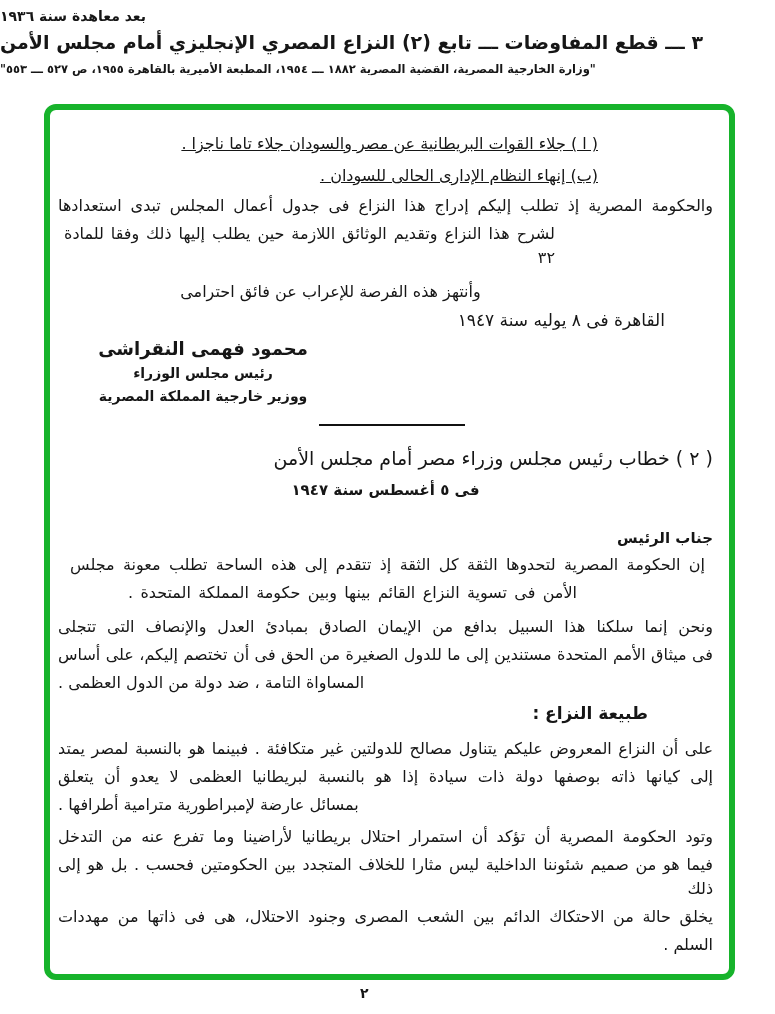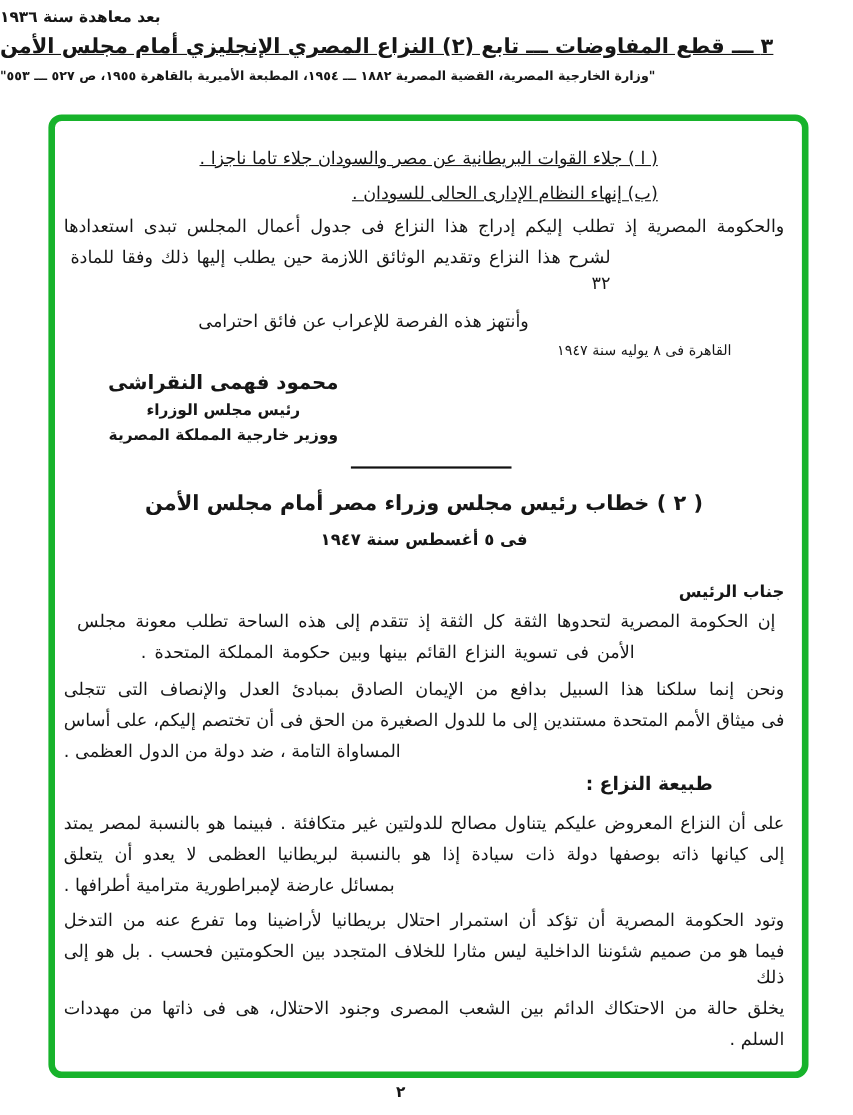--- a/index.html
+++ b/index.html
@@ -8,45 +8,45 @@
     background:#ffffff;color:#161616;
     font-family:"DejaVu Sans",sans-serif;
     overflow:hidden;
   }
   
   .doc-header{
     position:absolute;top:8px;left:0;right:0;
     text-align:left;direction:rtl;
   }
   .hdr1{font-size:14px;font-weight:bold;margin-bottom:7px;}
-  .hdr2{font-size:19px;font-weight:bold;margin-bottom:9px;letter-spacing:0;text-decoration:underline;}
+  .hdr2{font-size:19px;font-weight:bold;margin-bottom:9px;letter-spacing:0;}
   .hdr3{font-size:11.5px;font-weight:bold;}
   
   .frame{
     position:absolute;left:44px;top:104px;
     width:679px;height:864px;
     border:6px solid #17b32b;border-radius:12px;
     box-sizing:content-box;
   }
   
   .content{
     position:absolute;left:58px;top:132px;width:655px;
     direction:rtl;
   }
   .ln{font-size:16px;line-height:24px;}
   .full{text-align:justify;text-align-last:justify;}
   .indent-item{margin-left:90px;margin-right:115px;text-align:right;text-decoration:underline;}
   .p1l2{margin-right:158px;margin-left:6px;text-align:justify;text-align-last:justify;}
   .closing{margin-right:110px;text-align:center;}
-  .place-date{margin-right:48px;text-align:right;font-size:13px;line-height:20px;}
+  .place-date{margin-right:48px;text-align:right;font-size:17px;line-height:20px;}
   .sig{width:250px;margin-right:385px;text-align:center;}
   .sig-name{font-size:18px;font-weight:bold;line-height:26px;}
   .sig-title{font-size:14px;font-weight:bold;line-height:23px;}
   .divider{width:146px;height:2px;background:#111;margin:16px auto 0 auto;transform:translateX(6px);}
-  .title2{text-align:center;font-size:19px;font-weight:bold;line-height:28px;margin-top:18px;}
+  .title2{text-align:right;font-size:19px;font-weight:normal;line-height:28px;margin-top:18px;}
   .date2{text-align:center;font-size:15px;font-weight:bold;margin-top:9px;}
   .salutation{text-align:right;font-size:15px;font-weight:bold;margin-top:30px;}
   .p2l1{margin-right:8px;margin-left:12px;}
   .p2l2{margin-right:136px;margin-left:70px;text-align:justify;text-align-last:justify;}
   .lastline-left{text-align:left;}
   .lastline-right{text-align:right;}
   .subheading{font-size:17px;font-weight:bold;text-align:right;margin-right:65px;margin-top:8px;}
   .mt6{margin-top:6px;}.mt4{margin-top:4px;}.mt8{margin-top:8px;}
   .mt10{margin-top:10px;}.mt14{margin-top:14px;}
   .page-number{

